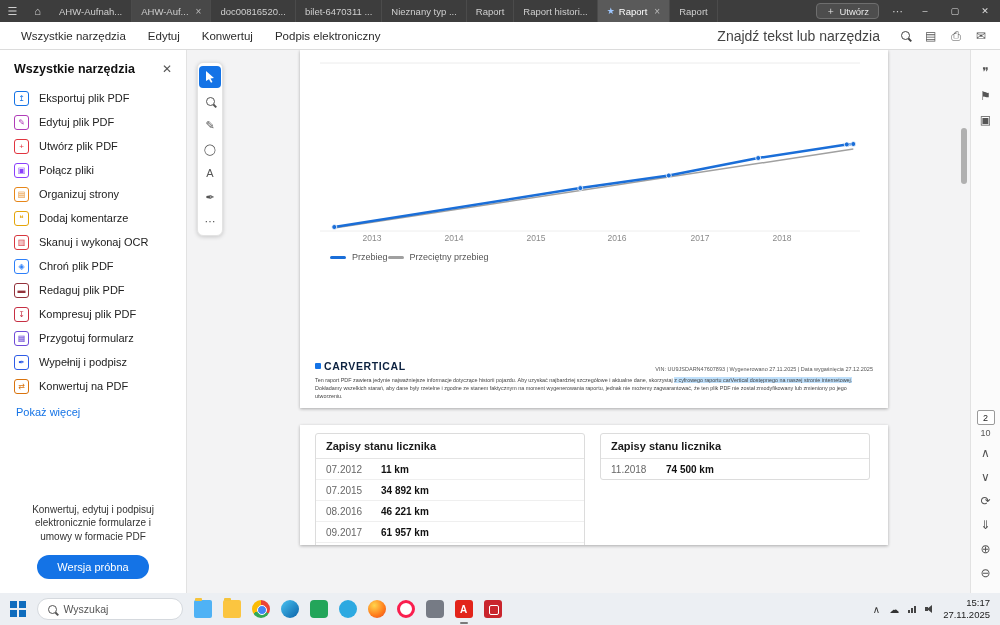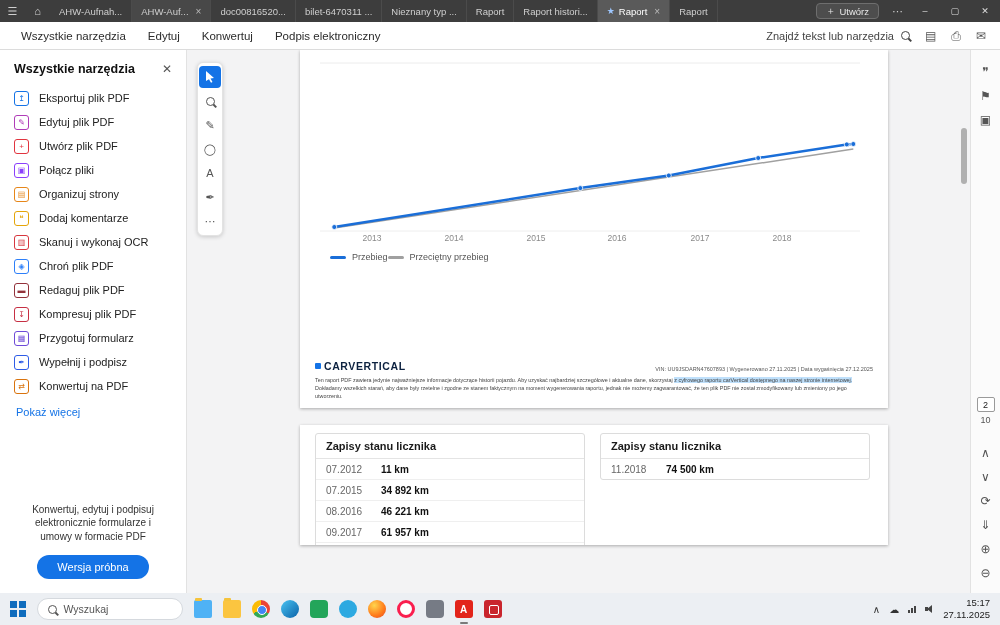--- a/index.html
+++ b/index.html
@@ -16,21 +16,21 @@
   .tab-x{margin-left:3px;font-size:10px;color:#bbb}
   .star{color:#9ec7ff;font-size:9px}
   .create-btn{display:flex;align-items:center;gap:4px;background:#4d4d4d;border:1px solid #6e6e6e;color:#e8e8e8;font-size:9.5px;border-radius:4px;padding:0 9px;margin:3px 6px;cursor:pointer;font-family:inherit}
   .win-controls{display:flex}
   .win-controls span{width:30px;display:flex;align-items:center;justify-content:center;font-size:9px;color:#ddd;cursor:pointer}
 
   
   .menubar{flex:0 0 28px;background:#fff;border-bottom:1px solid #dcdcdc;display:flex;align-items:center;padding:0 10px}
   .mb-item{font-size:11.5px;color:#2c2c2c;padding:0 11px;cursor:pointer}
   .mb-right{margin-left:auto;display:flex;align-items:center;gap:15px;padding-right:4px}
-  .mb-search{display:flex;align-items:center;gap:7px;font-size:11px;color:#444;cursor:pointer}
+  .mb-search{display:flex;align-items:center;gap:21px;font-size:14px;color:#444;cursor:pointer}
   .mb-ic{font-size:12px;color:#555;cursor:pointer}
   .ic-loupe{position:relative;width:9px;height:9px;border:1.4px solid currentColor;border-radius:50%;display:inline-block}
   .ic-loupe::after{content:"";position:absolute;width:4px;height:1.5px;background:currentColor;transform:rotate(45deg);right:-3.5px;bottom:-1.5px}
 
   
   .main{flex:1;display:flex;min-height:0}
   .tools-panel{width:187px;background:#fff;border-right:1px solid #e2e2e2;display:flex;flex-direction:column;padding:10px 0 14px}
   .tp-head{display:flex;align-items:center;padding:2px 14px 10px}
   .tp-title{font-size:12.5px;font-weight:bold;color:#111}
   .tp-close{margin-left:auto;color:#555;font-size:12px;cursor:pointer}
@@ -71,21 +71,21 @@
   .ot-val{font-weight:bold;color:#111}
   .next-box{position:absolute;left:15px;width:270px;top:152px;border:4px solid #737373;border-radius:3px 3px 0 0;background:#fff;padding:6px 10px;font-size:11px;font-weight:bold;color:#1a1a1a}
 
   .scrollbar{position:absolute;right:3px;top:0;bottom:0;width:7px}
   .scroll-thumb{position:absolute;right:0;top:78px;width:6px;height:56px;background:#b0b0b0;border-radius:3px;cursor:pointer}
 
   .right-rail{width:30px;background:#fbfbfb;border-left:1px solid #e2e2e2;display:flex;flex-direction:column;align-items:center;padding:10px 0 8px}
   .rr-ic{width:22px;height:24px;display:flex;align-items:center;justify-content:center;color:#555;font-size:12px;cursor:pointer}
   .rr-nav{margin-top:auto;display:flex;flex-direction:column;align-items:center}
   .page-box{width:18px;height:15px;border:1px solid #9a9a9a;border-radius:2px;background:#fff;font-size:9px;color:#222;display:flex;align-items:center;justify-content:center;cursor:pointer}
-  .page-total{font-size:9px;color:#555;margin:3px 0 16px}
+  .page-total{font-size:9px;color:#555;margin:3px 0 3px}
 
   
   .taskbar{flex:0 0 32px;display:flex;align-items:center;background:#eceff3}
   .oto-zone{flex:0 0 256px;width:256px;height:32px;background:#000;position:relative;overflow:hidden}
   .oto-note{position:absolute;left:4px;top:3px;display:flex;align-items:center;gap:3px;color:#eee;font-size:6.5px;z-index:2;white-space:nowrap}
   .tv-ic{width:9px;height:7px;border:1px solid #ddd;border-radius:1px;display:inline-block}
   .red-dot{width:6px;height:6px;border-radius:50%;background:#e8322e;display:inline-block}
   .oto-brand{position:absolute;left:0;right:66px;bottom:-2px;text-align:center;color:#fff;font-weight:bold;font-size:22px;letter-spacing:1px;line-height:1}
   .tb-main{display:flex;align-items:center;gap:11px;padding-left:10px}
   .start{display:grid;grid-template-columns:7px 7px;grid-template-rows:7px 7px;gap:1.5px;cursor:pointer}

